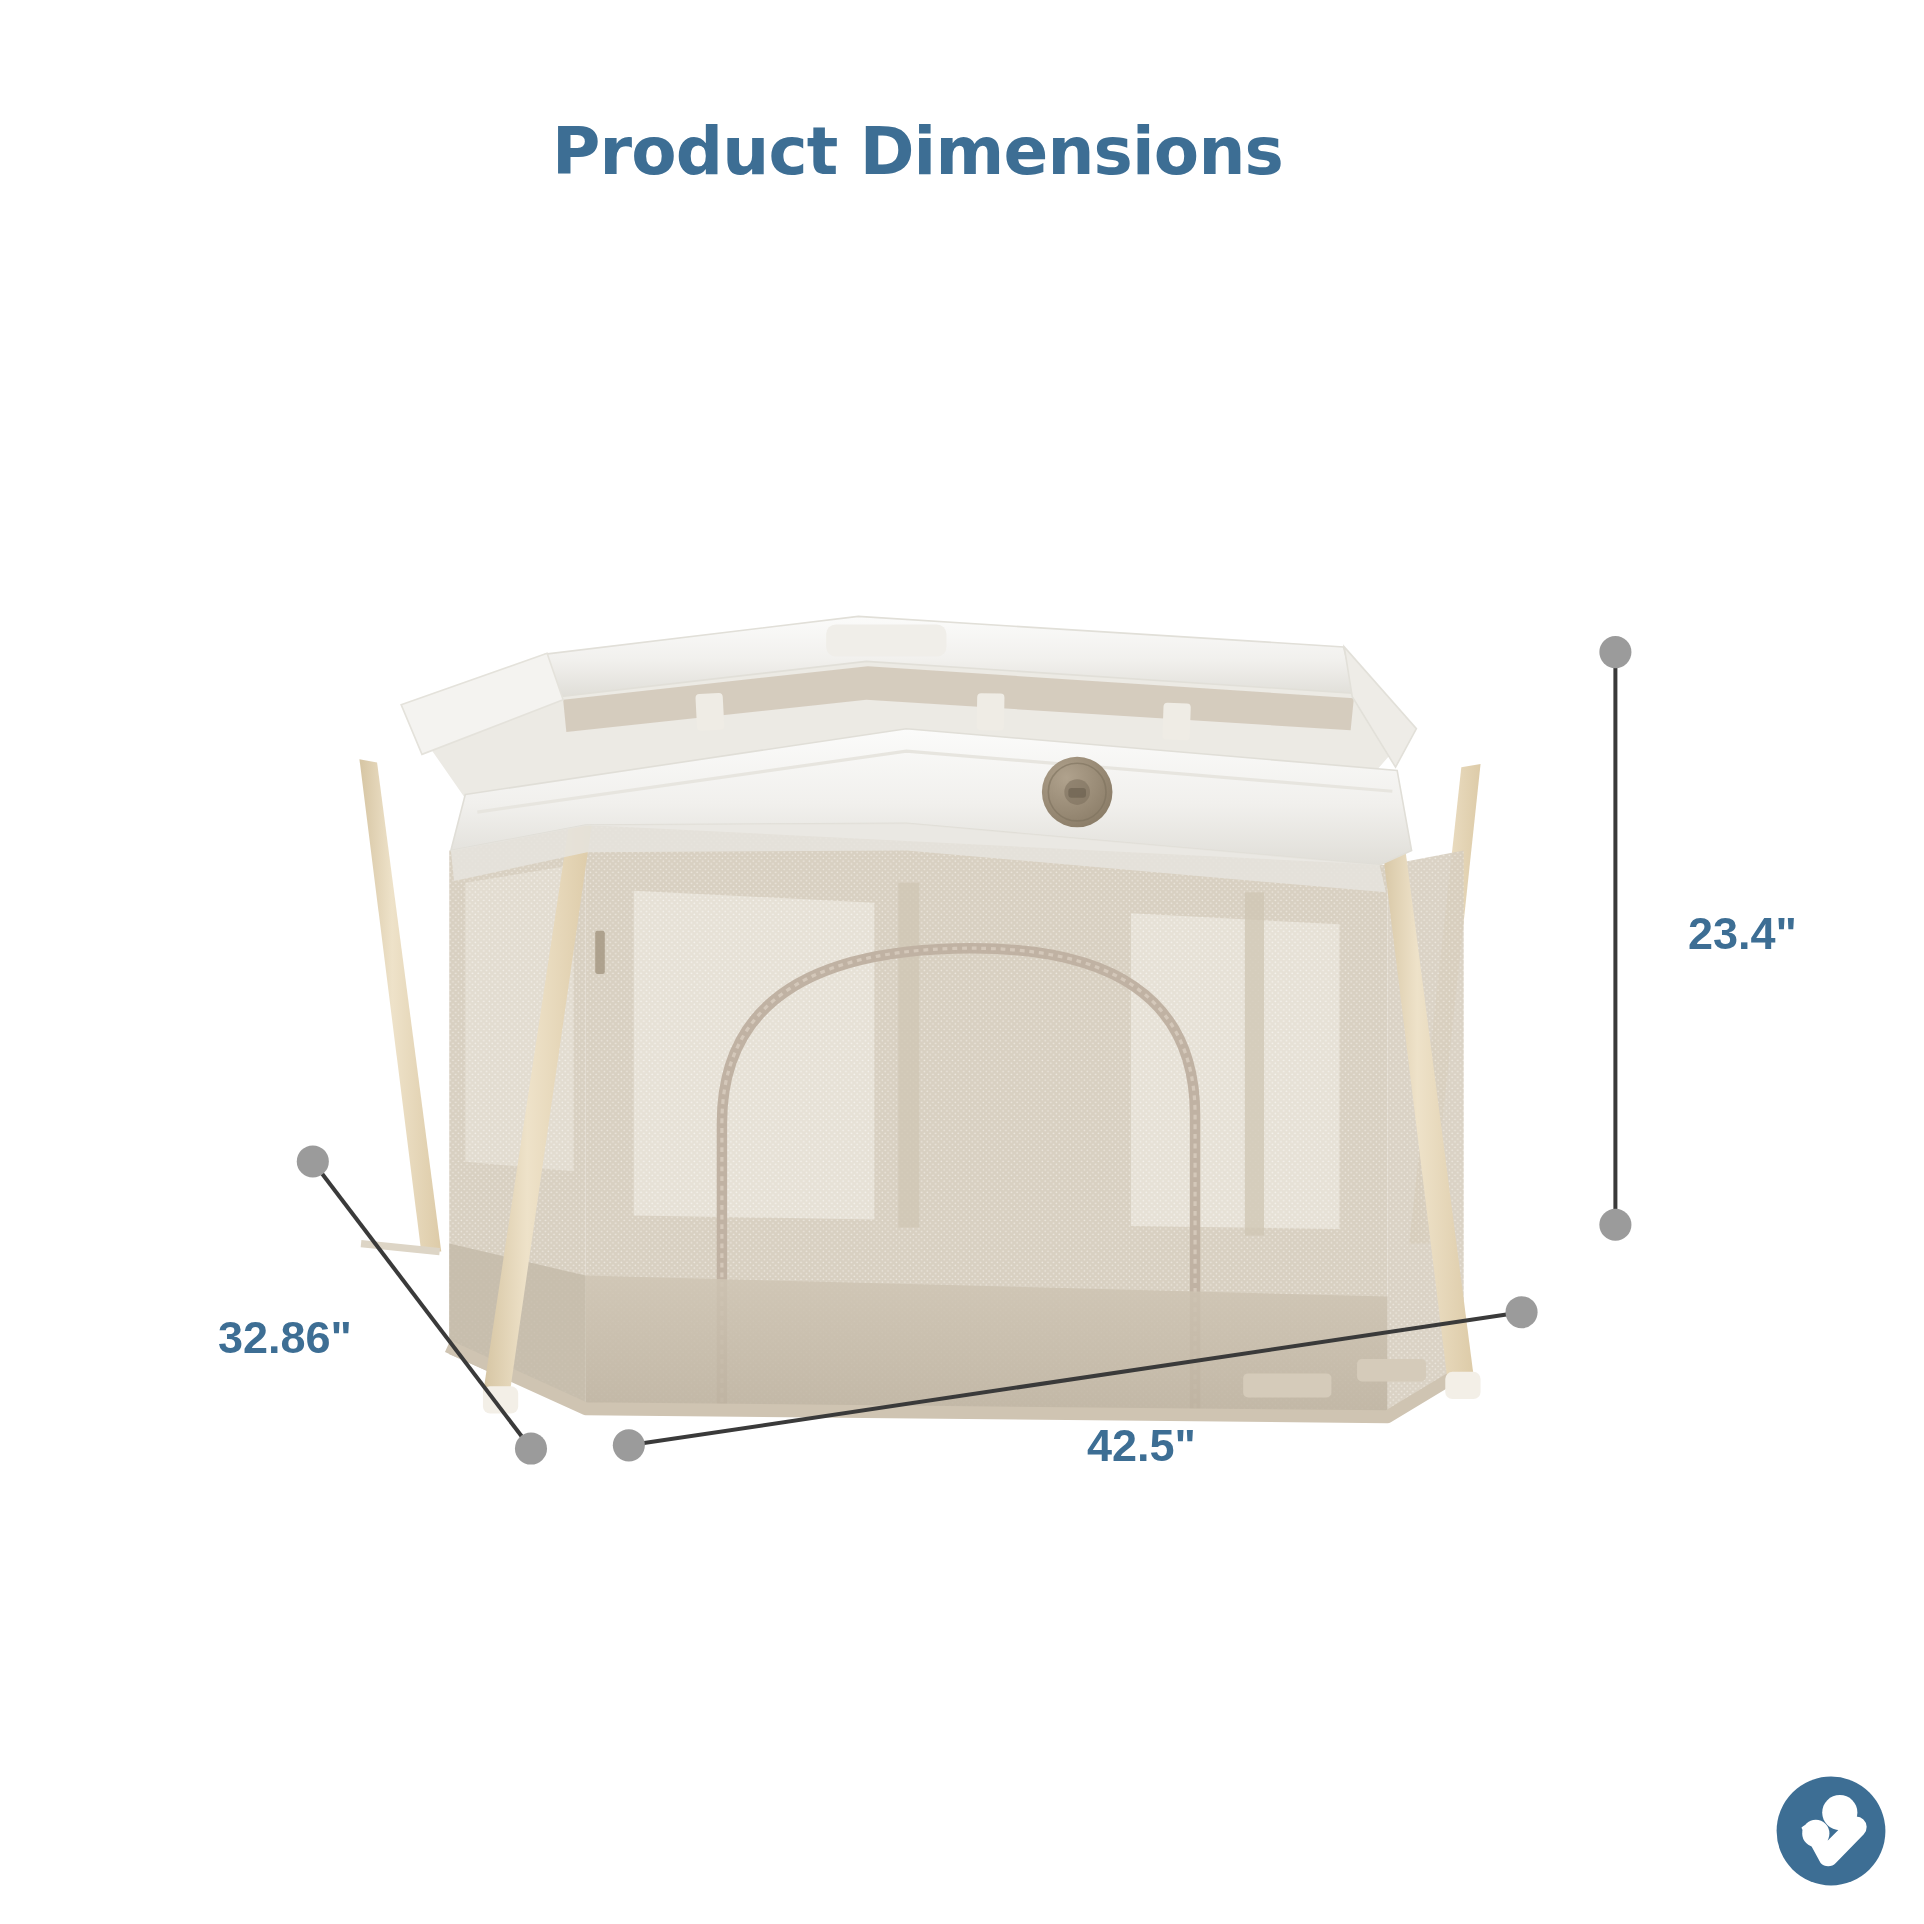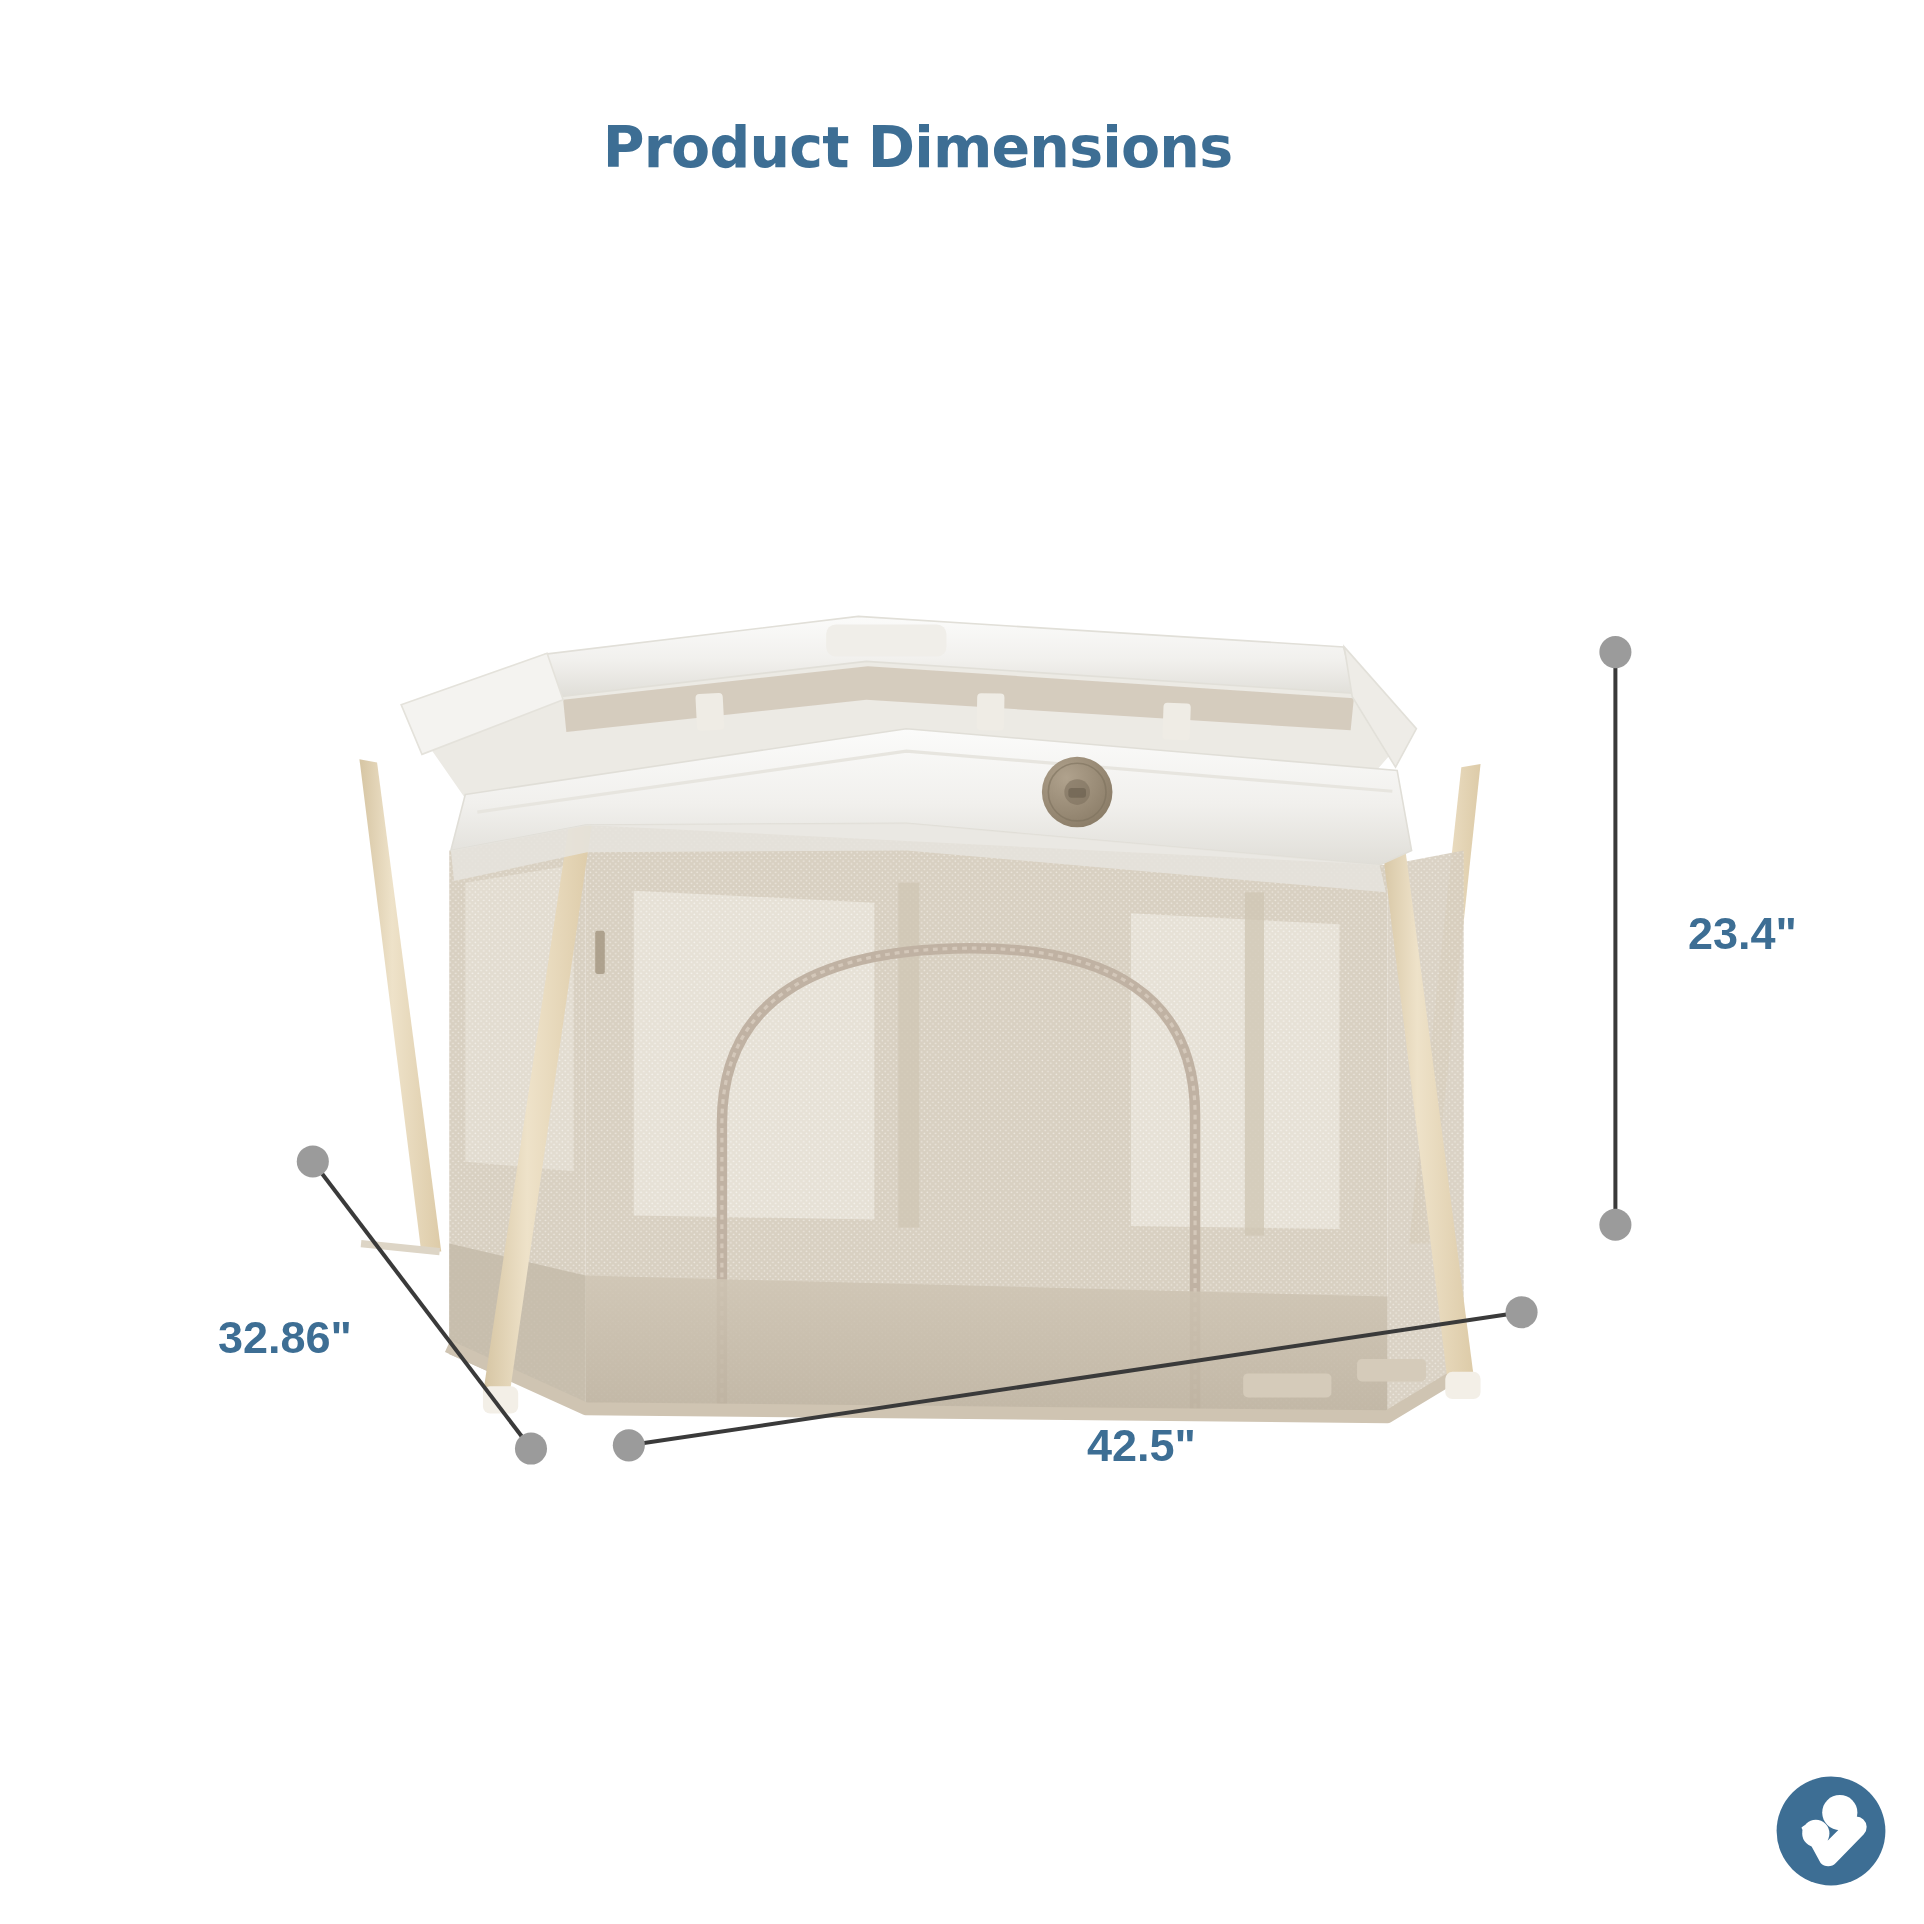--- a/index.html
+++ b/index.html
@@ -21,21 +21,21 @@
 
   
   #page-title {
     position: absolute;
     left: 0;
     top: 119px;
     width: 1835px;
     text-align: center;
     font-family: "DejaVu Sans", sans-serif;
     font-weight: bold;
-    font-size: 57px;
+    font-size: 66px;
     letter-spacing: -0.8px;
     color: #3d6e94;
     line-height: 1;
   }
 
   
   .dim-label {
     position: absolute;
     font-family: "Liberation Sans", sans-serif;
     font-weight: bold;

